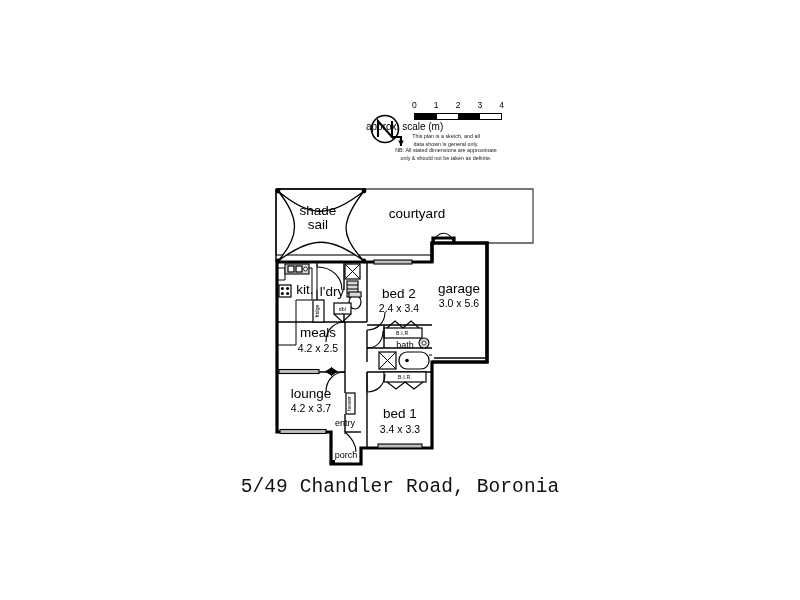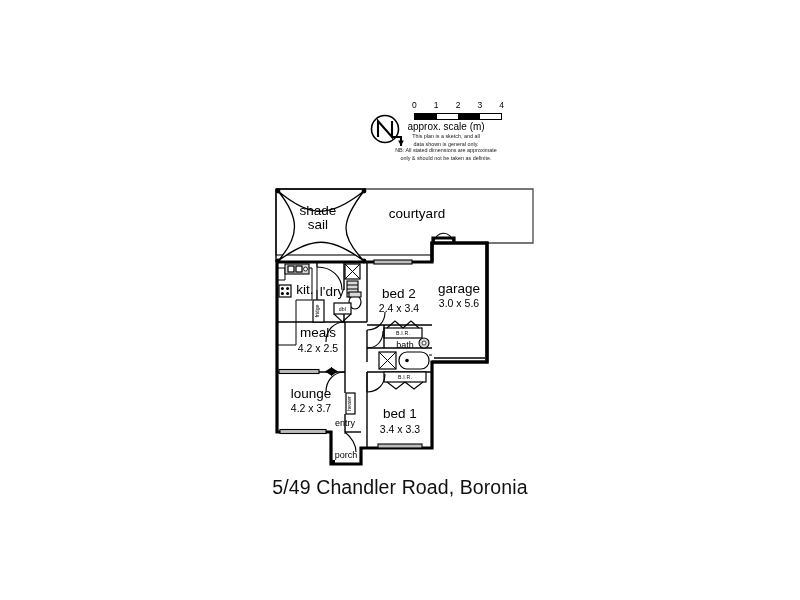--- a/index.html
+++ b/index.html
@@ -48,34 +48,35 @@
 
   .title {
     position: absolute;
     left: 0;
     top: 476px;
     width: 800px;
     text-align: center;
     font-size: 19.5px;
     letter-spacing: .1px;
     color: #111;
+    font-family: Liberation Mono, monospace;
   }
 
   .scalebox { position: absolute; left: 366px; top: 100px; width: 160px; height: 60px; }
   .scale-nums {
     position: absolute; left: 46px; top: 0px; width: 92px;
     font-size: 8.5px; display: flex; justify-content: space-between;
   }
   .scale-bar { position: absolute; left: 48px; top: 13px; width: 88px; height: 7px;
                display: flex; border: 1px solid #000; box-sizing: border-box; }
   .scale-bar .seg { flex: 1 1 25%; }
   .scale-bar .seg.on { background: #000; }
   .scale-bar .seg.off { background: #fff; }
   .scale-cap { position: absolute; left: 0; top: 21px; width: 160px;
-               text-align: center; font-size: 10px; }
+               font-size: 10px; }
   .scale-note { position: absolute; left: 0; top: 33px; width: 160px;
                 text-align: center; font-size: 5.4px; line-height: 1.45; color: #1a1a1a; }
   .scale-nb { position: absolute; left: 0; top: 47px; width: 160px;
               text-align: center; font-size: 5.4px; line-height: 1.45; color: #1a1a1a; }
   .northwrap { position: absolute; left: 368px; top: 110px; width: 40px; height: 42px; }
 </style>
 </head>
 <body>
 
 <div id="stage">

